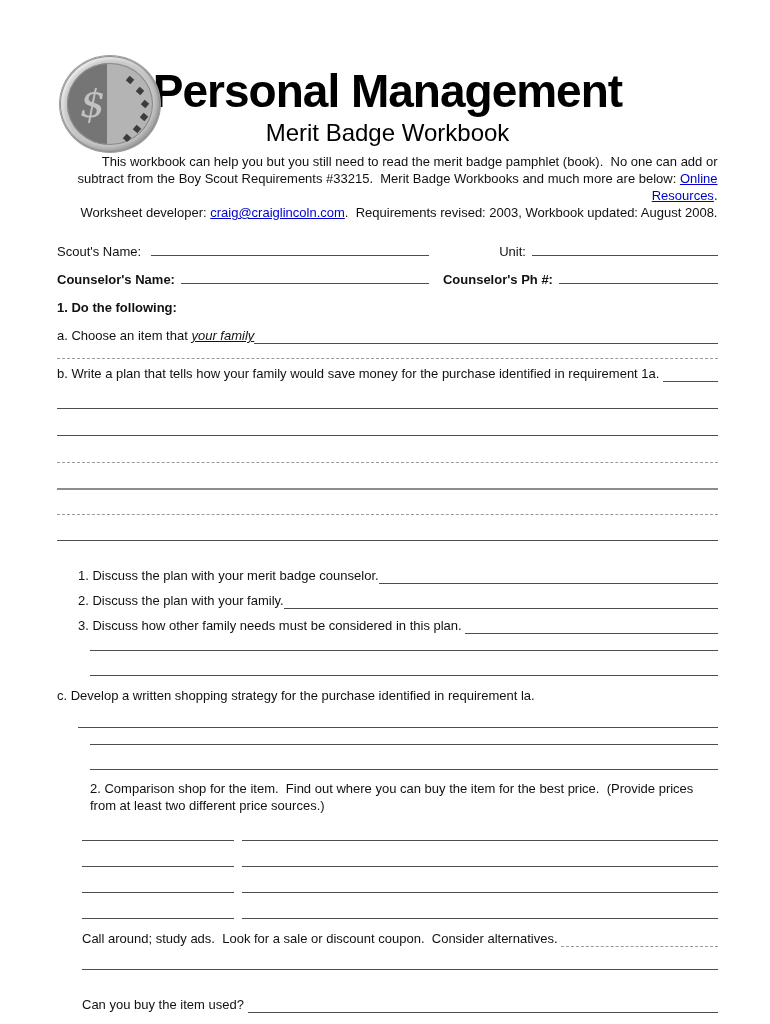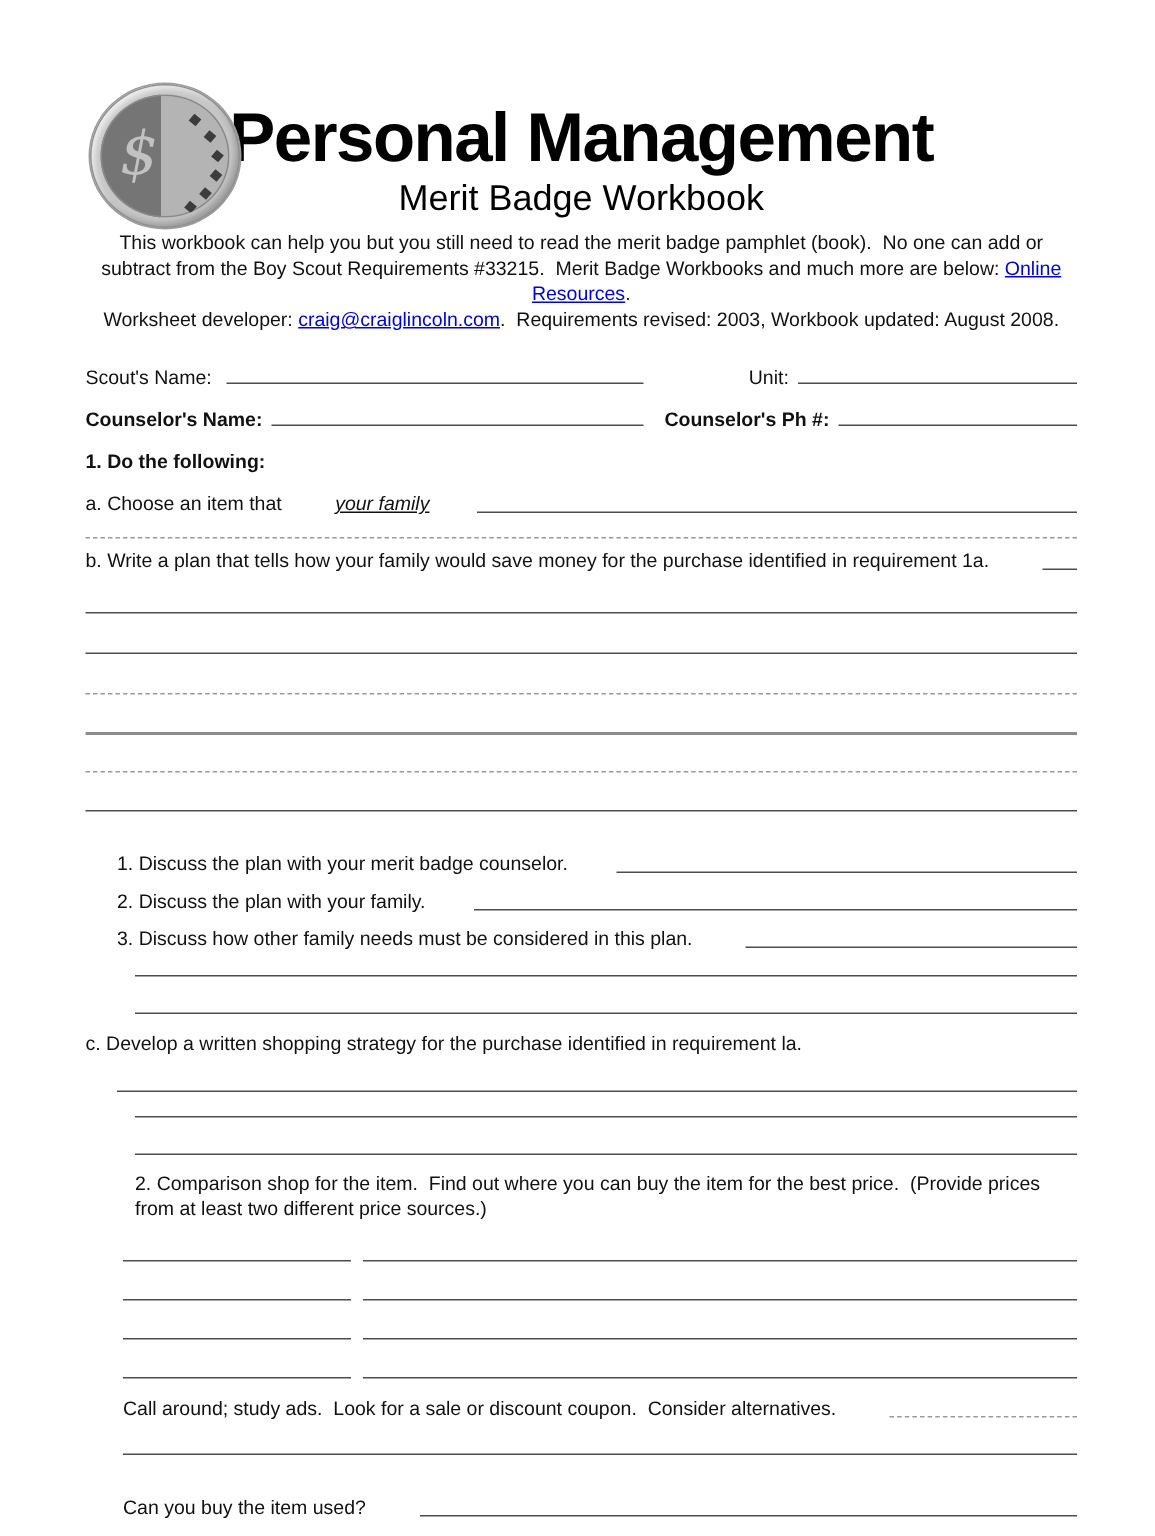--- a/index.html
+++ b/index.html
@@ -28,25 +28,25 @@
   .coin-dollar{
     position:absolute;left:13px;top:18px;
     font-family:"DejaVu Serif", serif;
     font-size:40px;line-height:44px;color:#c2c2c2;font-style:italic;
   }
   .coin-dot{position:absolute;width:6px;height:6px;background:#3c3c3c;transform:rotate(40deg);}
   
   .hdr{text-align:center;padding-top:66px;}
   .title{font-size:46px;line-height:50px;font-weight:bold;letter-spacing:-1px;margin:0;color:#000;}
   .subtitle{font-size:24px;line-height:30px;font-weight:normal;margin:2px 0 0;color:#000;}
-  .intro{margin:5px auto 0;max-width:660px;text-align:center;font-size:13px;line-height:17px;}
+  .intro{margin:5px auto 0;max-width:660px;text-align:right;font-size:13px;line-height:17px;}
   .intro span{white-space:pre-wrap;}
   a.link{color:#0000cc;text-decoration:underline;cursor:pointer;}
   
-  .row{display:flex;align-items:flex-start;gap:32px;}
+  .row{display:flex;align-items:flex-end;}
   .row .txt{white-space:pre;flex:0 0 auto;}
   .fill{flex:1 1 auto;height:13px;border-bottom:1px solid #4d4d4d;}
   .fill.lt{border-bottom:1px dashed #9a9a9a;}
   .rule{height:0;border-bottom:1px solid #4d4d4d;}
   .rule.lt{border-bottom:1px dashed #9a9a9a;}
   .rule.gr{border-bottom:2px solid #8d8d8d;}
   .ind{padding-left:21px;}
   .ind2{padding-left:33px;}
   .ind3{padding-left:25px;}
   .b{font-weight:bold;}

